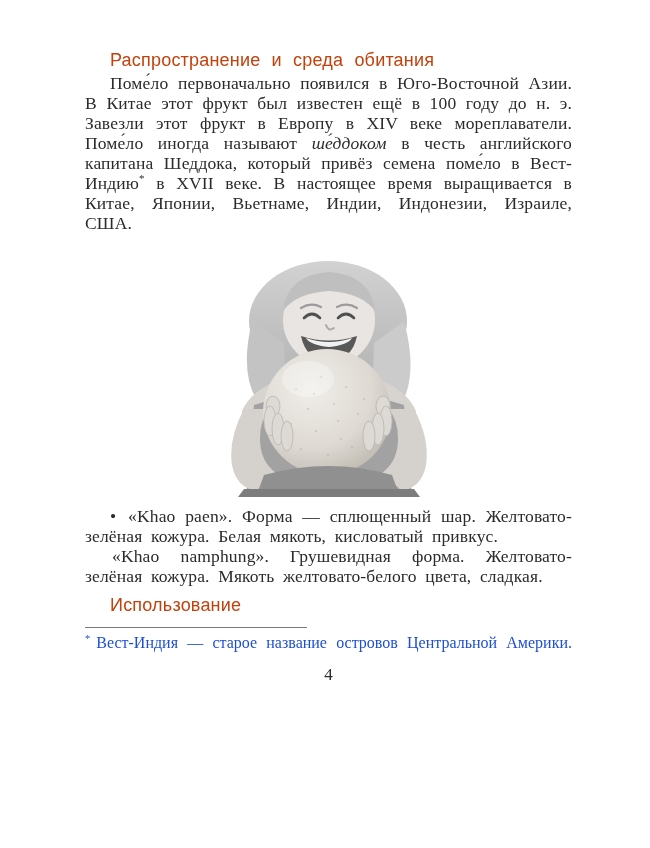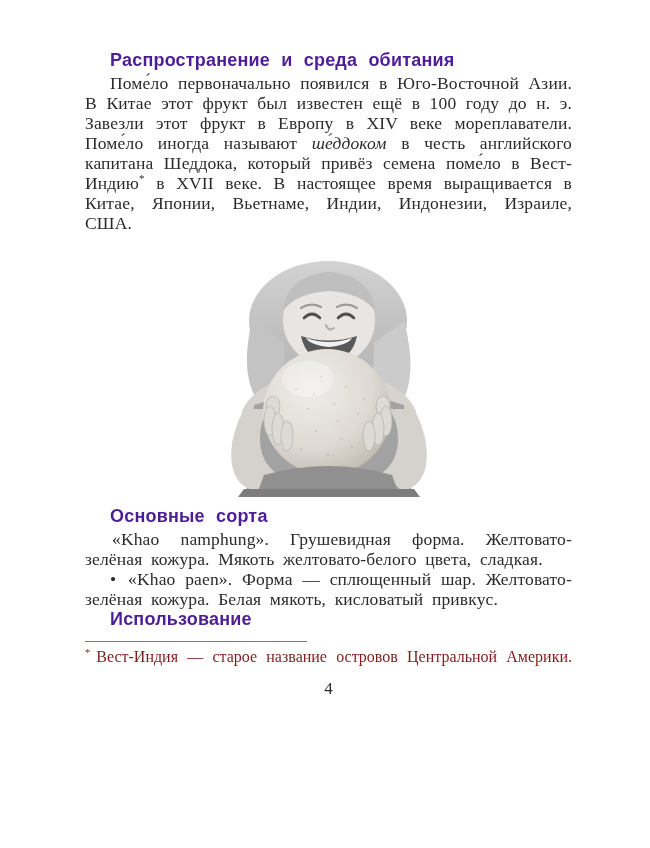--- a/index.html
+++ b/index.html
@@ -18,28 +18,28 @@
   }
   .content {
     position: absolute;
     left: 85px; top: 50px;
     width: 487px;
   }
   .sec-heading {
     margin: 0 0 2px 0;
     padding-left: 25px;
     font-family: "Liberation Sans", "DejaVu Sans", sans-serif;
-    font-weight: bold;
+    font-weight: normal;
     font-size: 18px;
     line-height: 21px;
     letter-spacing: 0.2px;
     word-spacing: 6px;
-    color: #4c1d95;
+    color: #c2410c;
   }
-  .sec-heading.mt { }
+  .sec-heading.mt { margin-top: 9px; }
   .body-para {
     margin: 0;
     font-size: 17.5px;
     line-height: 20px;
     text-align: justify;
     text-indent: 25px;
     word-spacing: 4px;
     letter-spacing: 0.15px;
     color: #2b2b2b;
   }
@@ -62,21 +62,21 @@
     height: 0;
     border-top: 1.5px solid #7a7a7a;
   }
   .footnote {
     margin: 5px 0 0 0;
     font-size: 16px;
     line-height: 20px;
     text-align: justify;
     text-align-last: justify;
     word-spacing: 4px;
-    color: #7f1d1d;
+    color: #1d4ed8;
   }
   .footnote sup {
     font-size: 10.5px;
     vertical-align: super;
     line-height: 0;
     padding-right: 6px;
   }
   .page-number {
     margin-top: 12px;
     text-align: center;
@@ -160,25 +160,24 @@
           <ellipse cx="160" cy="162" rx="6" ry="15"></ellipse>
           <ellipse cx="152" cy="170" rx="6" ry="16"></ellipse>
           <ellipse cx="143" cy="177" rx="6" ry="15"></ellipse>
         </g>
 
         <path d="M38,216 Q103,198 166,216 L174,238 L30,238 Z" fill="#909090"></path>
         <path d="M18,230 L188,230 L194,238 L12,238 Z" fill="#7d7d7d"></path>
       </svg>
     </figure>
 
-    <h2 class="sec-heading">Основные сорта</h2>
+
+    <p class="body-para"><span class="bullet">•</span> <span>«Khao paen». Форма — сплющенный шар. Желтовато-зелёная кожура. Белая мякоть, кисловатый привкус.</span></p>
 
     <p class="body-para"><span class="bullet"></span><span>«Khao namphung». Грушевидная форма. Желтовато-зелёная кожура. Мякоть желтовато-белого цвета, сладкая.</span></p>
-
-    <p class="body-para"><span class="bullet">•</span> <span>«Khao paen». Форма — сплющенный шар. Желтовато-зелёная кожура. Белая мякоть, кисловатый привкус.</span></p>
 
 
     <h2 class="sec-heading mt">Использование</h2>
 
 
     <div class="footnote-rule"></div>
 
     <p class="footnote"><sup>*</sup><span>Вест-Индия — старое название островов Центральной Америки.</span></p>
 
     <div class="page-number">4</div>

